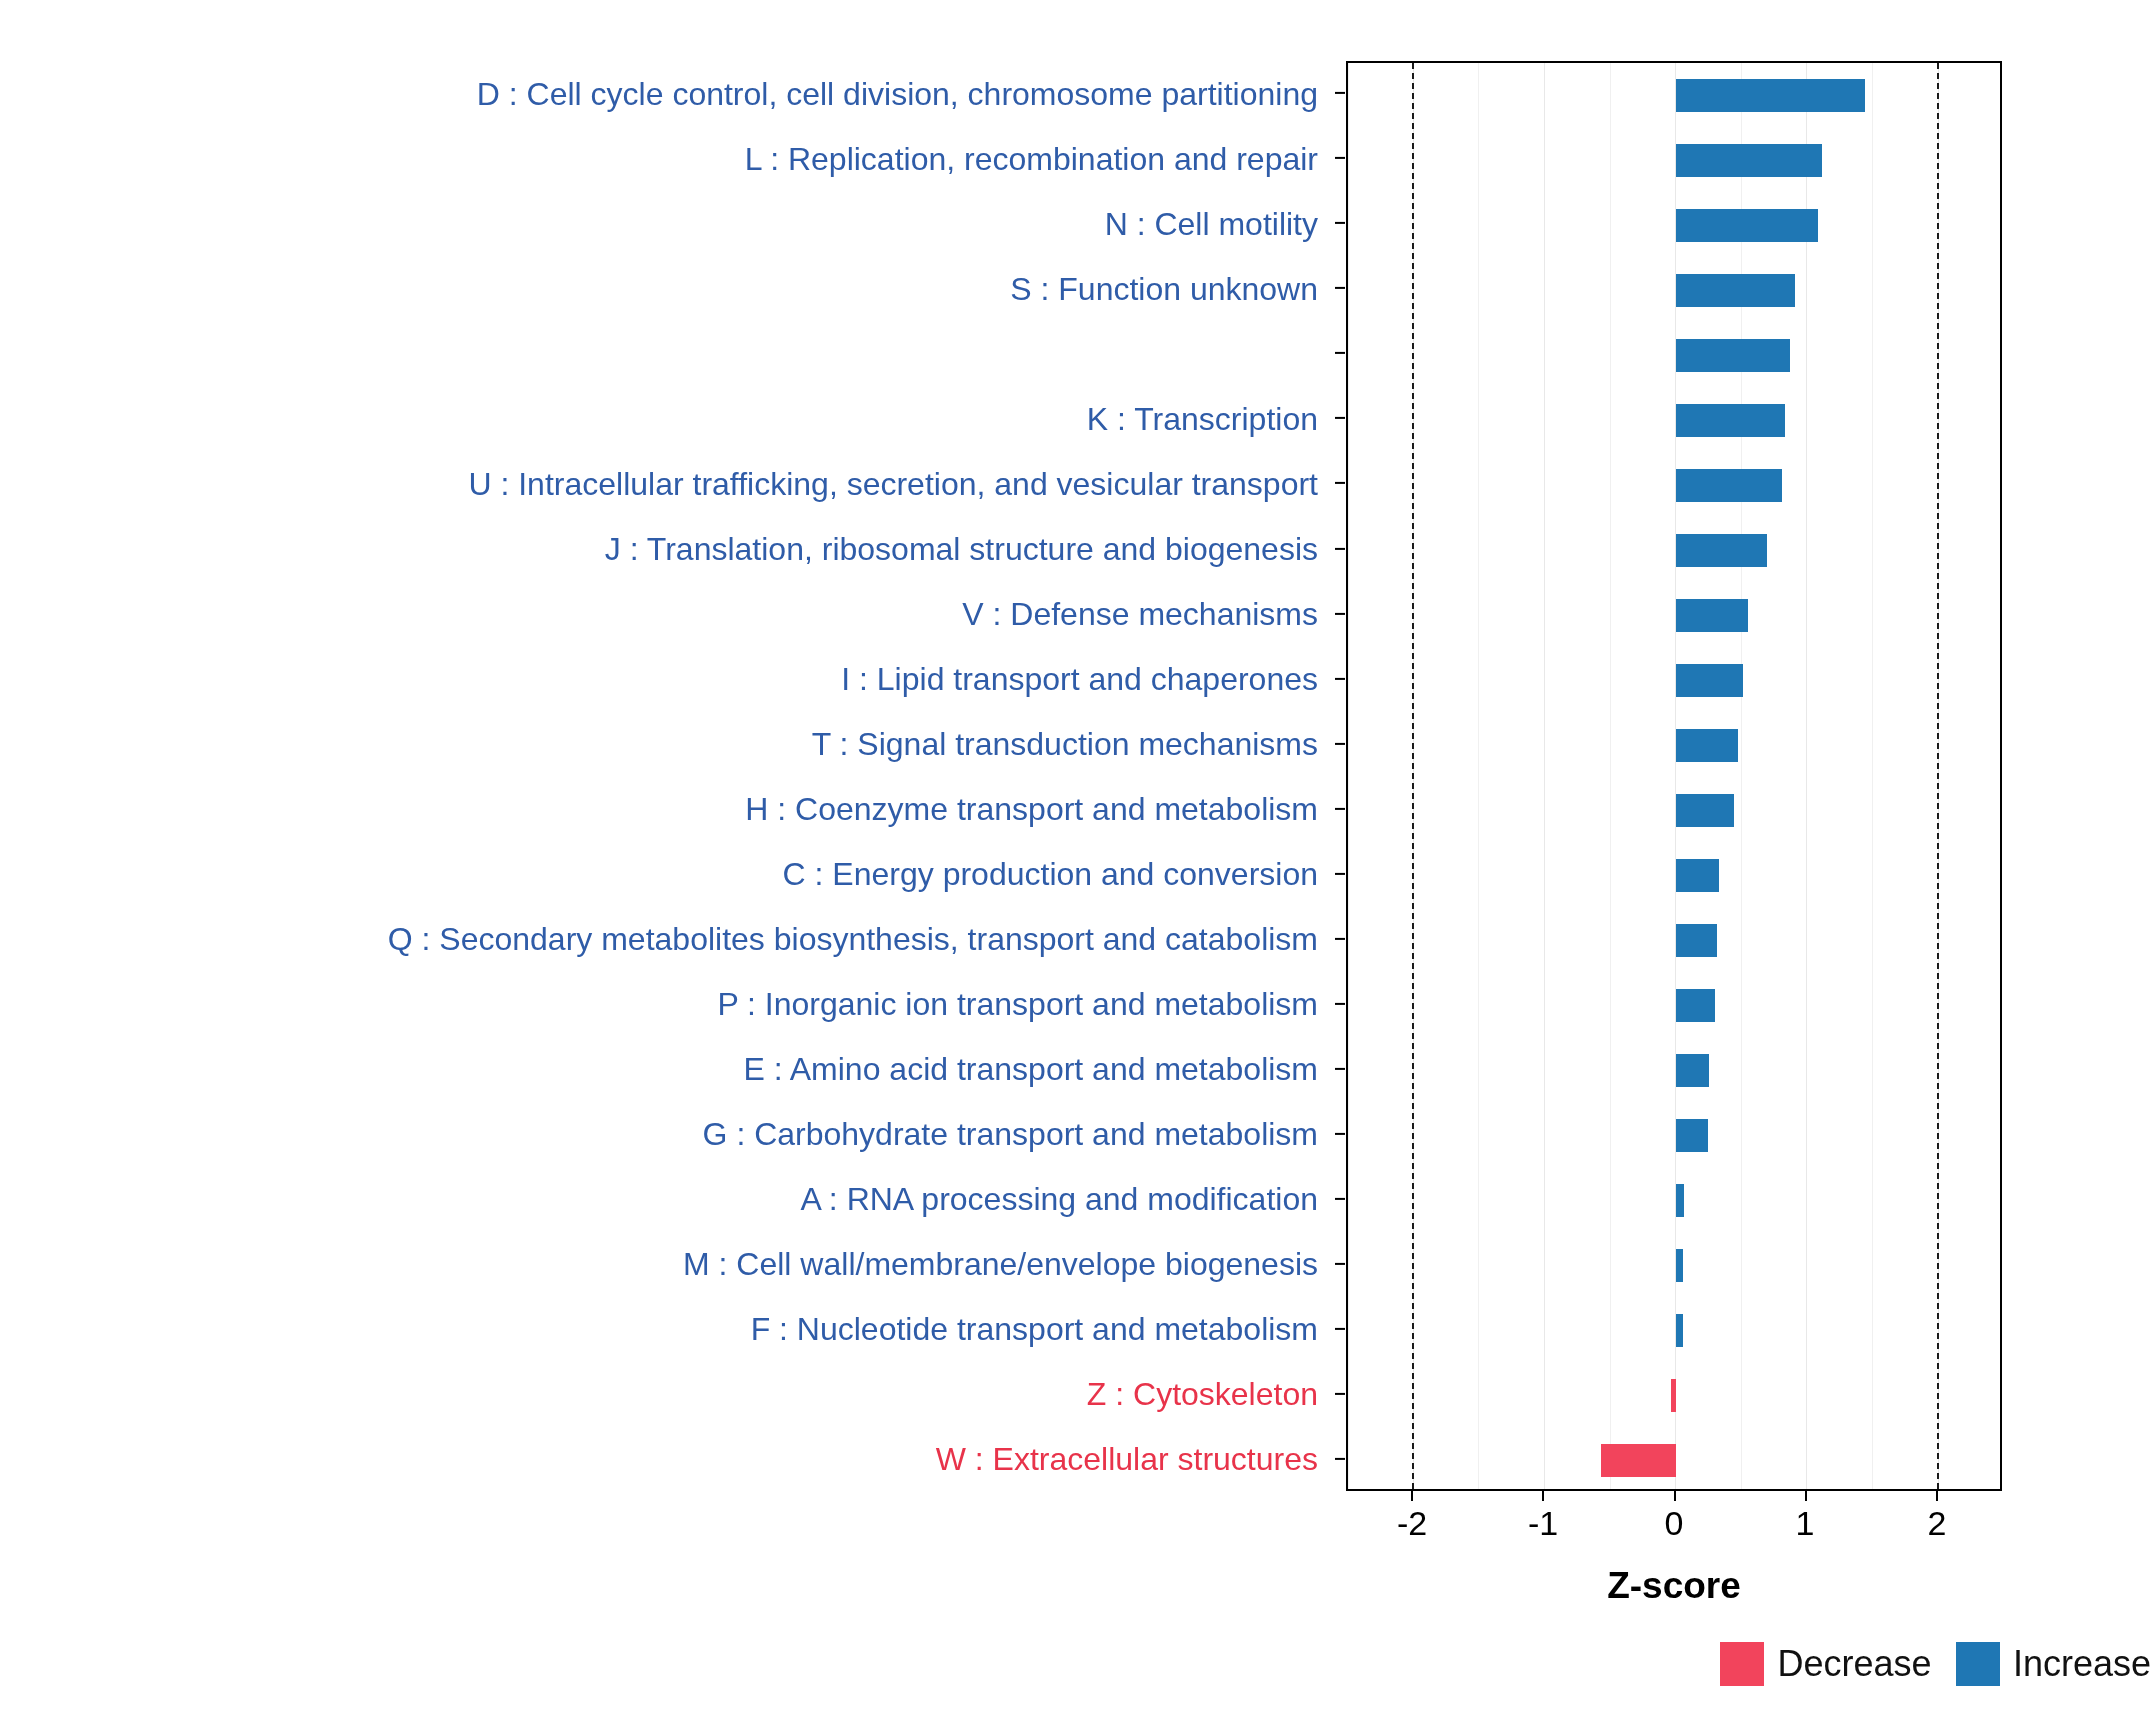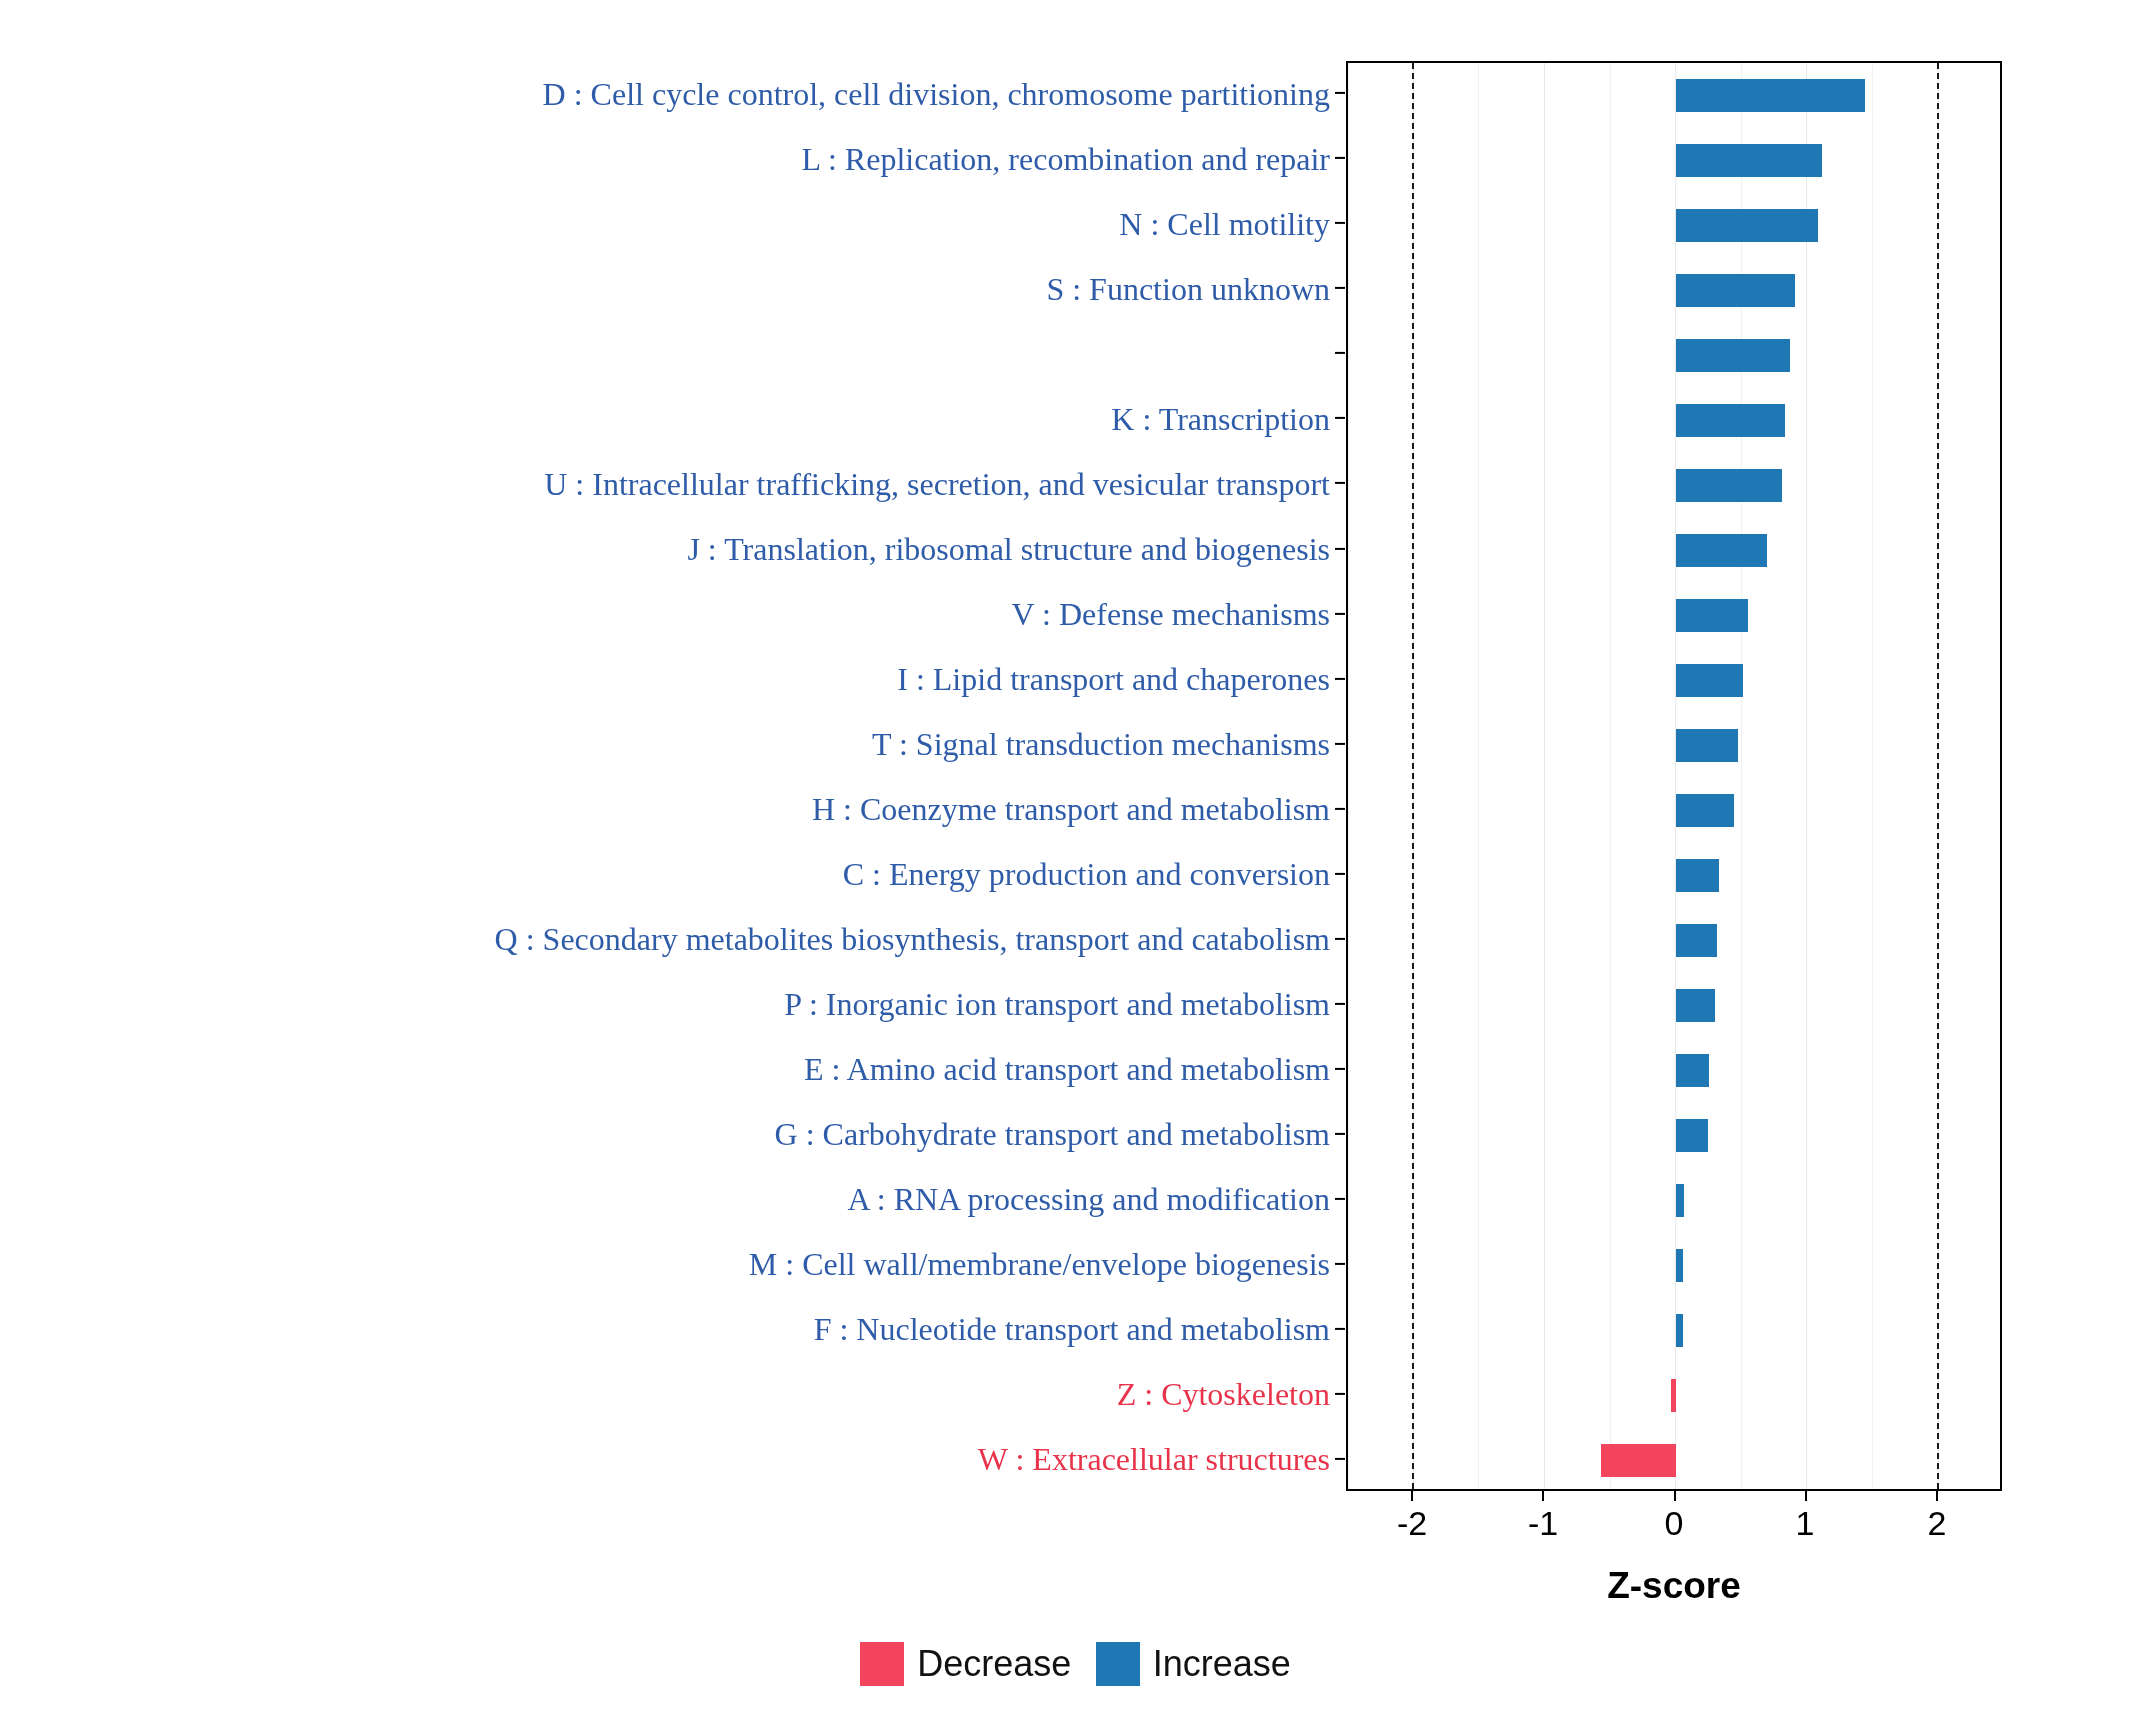--- a/index.html
+++ b/index.html
@@ -58,25 +58,24 @@
   }
 
   .bar {
     position: absolute;
     height: 33px;
   }
 
   
   .cat-labels {
     position: absolute;
-    left: 12px;
+    left: 0;
     top: 61px;
     width: 1318px;
     height: 1430px;
-    font-family: Liberation Serif, serif;
   }
   .cat-label {
     position: absolute;
     right: 0;
     text-align: right;
     font-size: 32px;
     line-height: 34px;
     white-space: nowrap;
     transform: translateY(-50%);
   }
@@ -120,21 +119,21 @@
     margin-top: 11px;
   }
 
   
   .legend {
     position: absolute;
     top: 1642px;
     left: 0;
     width: 2151px;
     display: flex;
-    justify-content: center;
+    justify-content: flex-end;
     align-items: center;
     gap: 24.4px;
   }
   .legend-item {
     display: flex;
     align-items: center;
     gap: 13px;
   }
   .legend-swatch {
     width: 44px;

